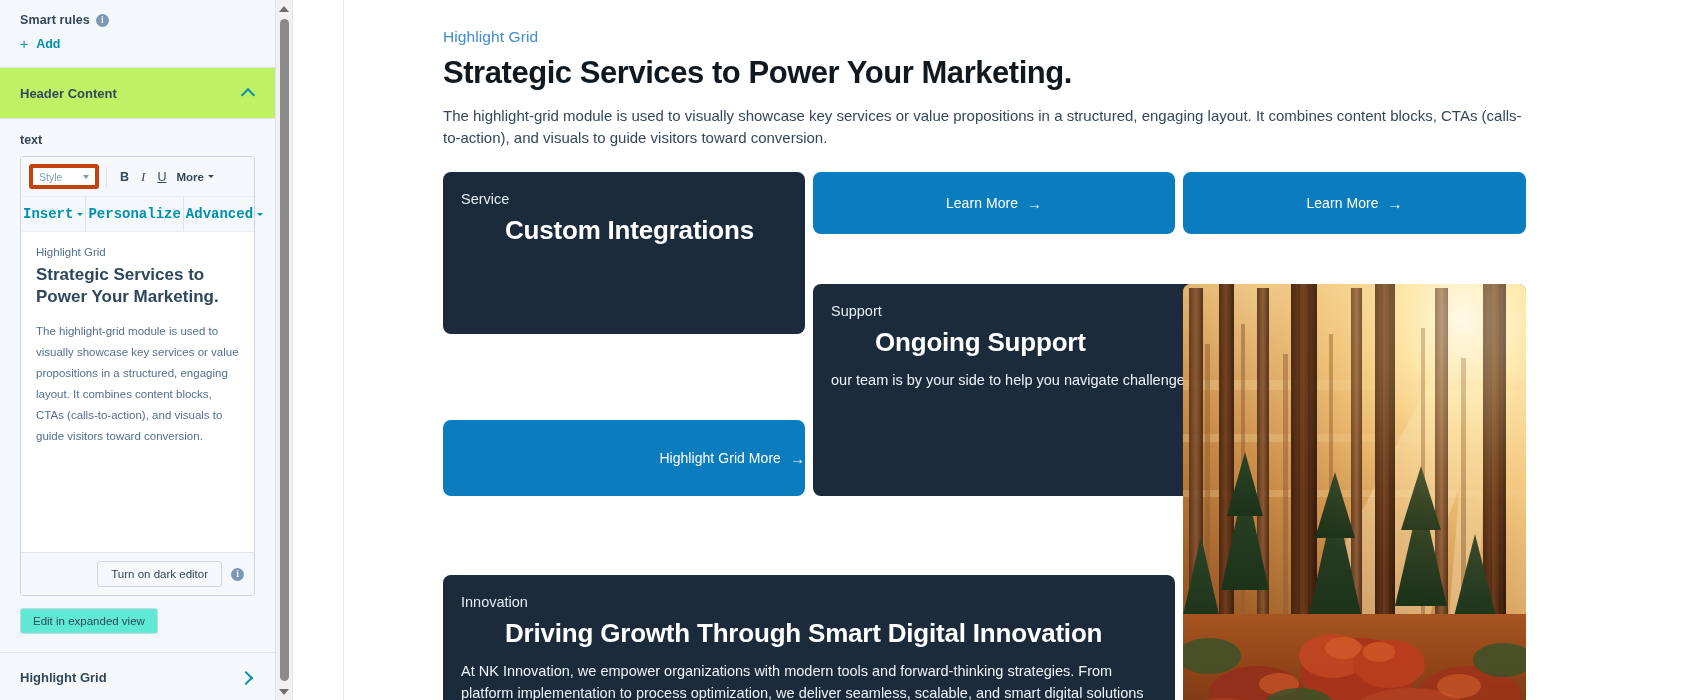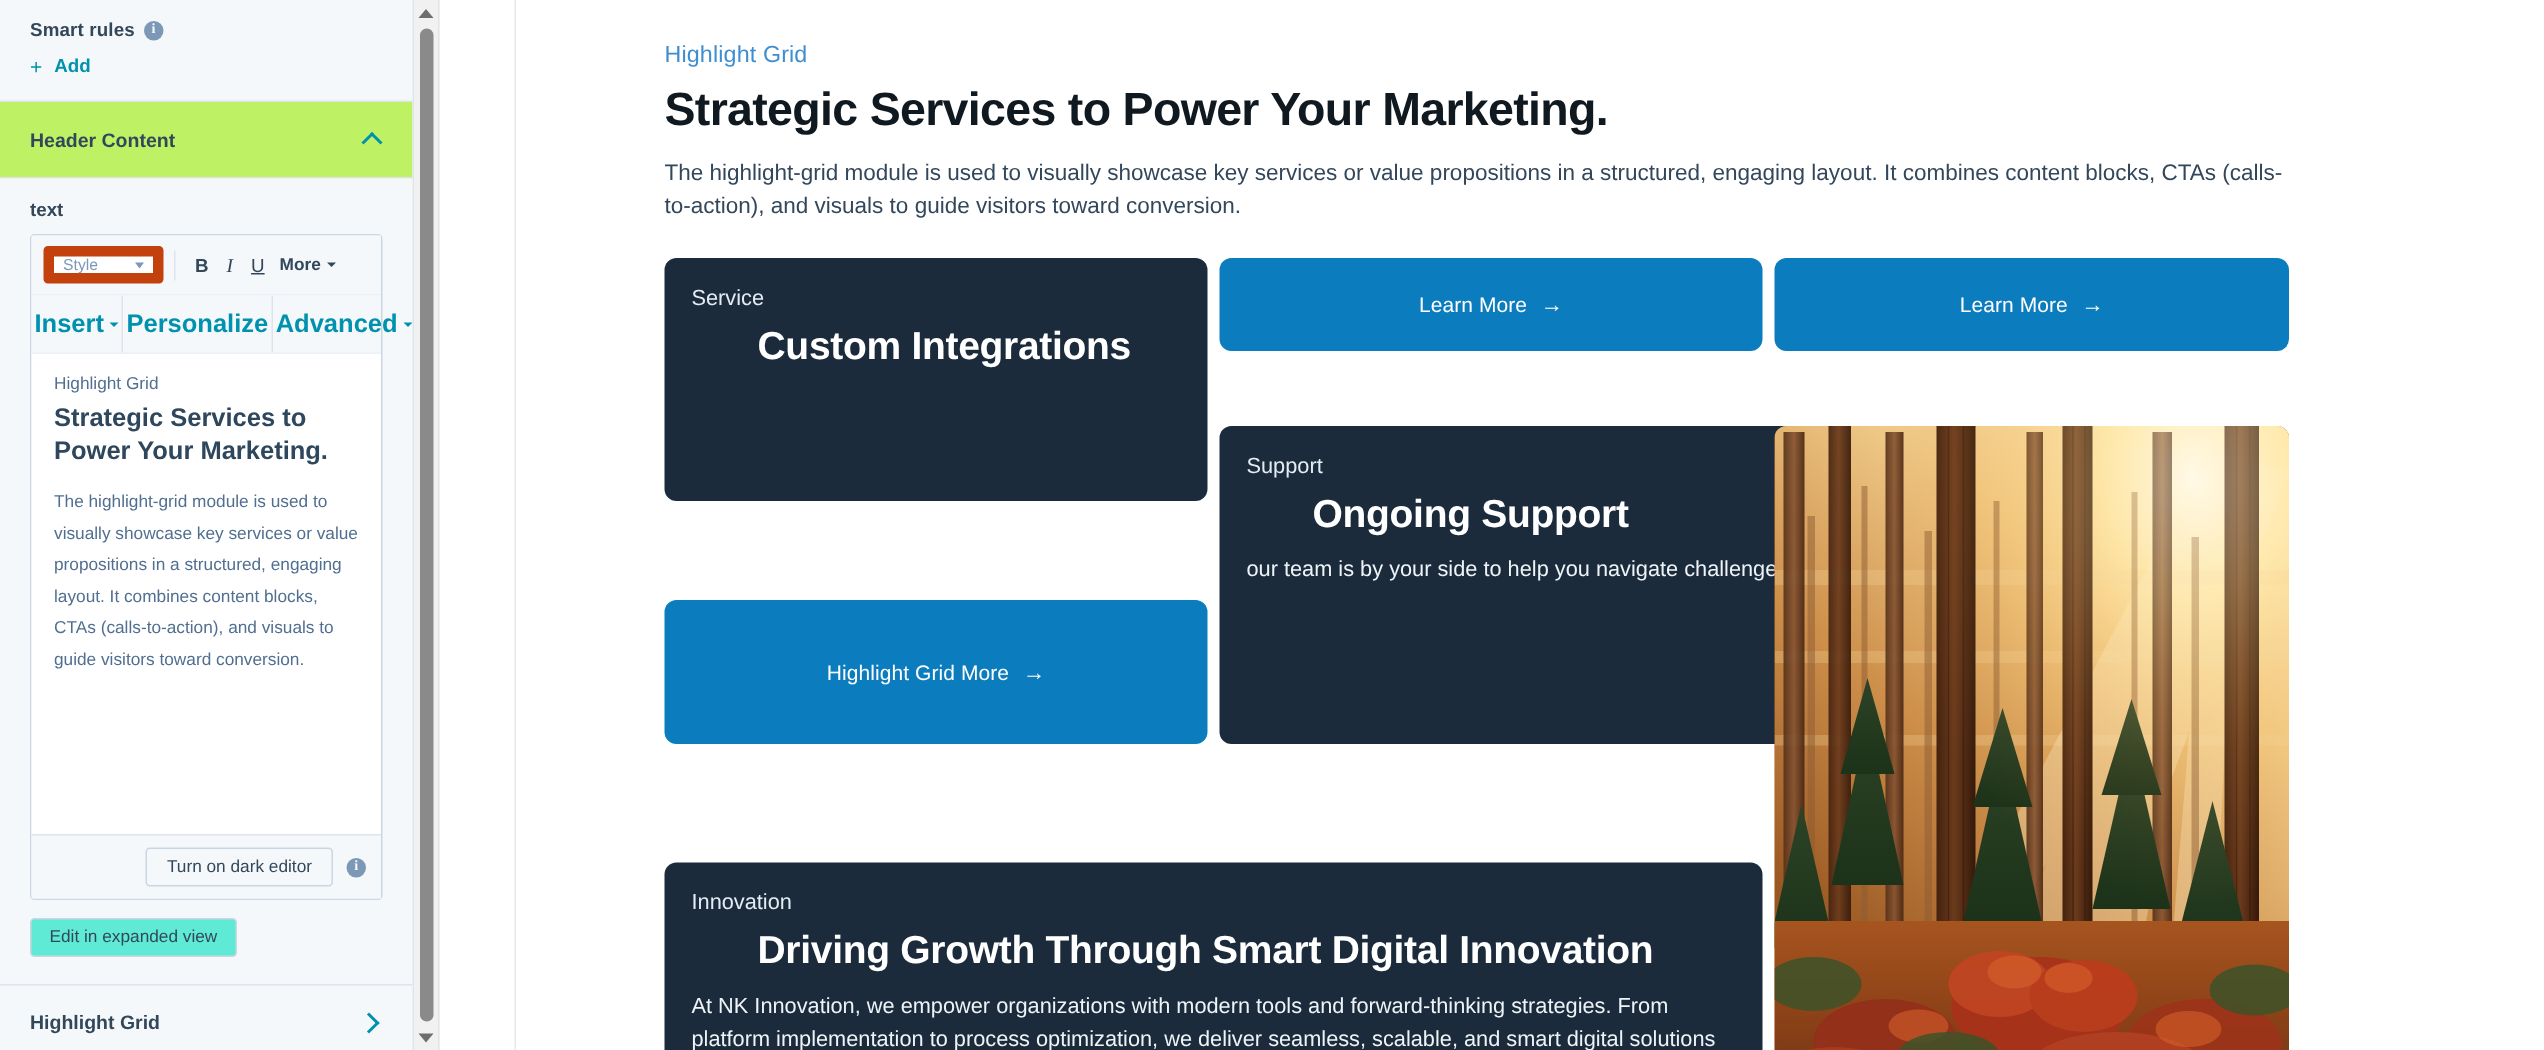--- a/index.html
+++ b/index.html
@@ -69,22 +69,22 @@
   .editor-box {
     border: 1px solid #cbd6e2; border-radius: 3px; background: #ffffff;
   }
   .tb-row {
     display: flex; align-items: center;
     padding: 7px 8px; border-bottom: 1px solid #eaf0f6;
     background: #f5f8fa;
   }
   .tb-row.second { padding: 0; }
   .style-select {
-    width: 80px; height: 25px;
-    border: 7px solid #c2410c; border-radius: 3px; background: #fff;
+    width: 70px; height: 25px;
+    border: 4px solid #c2410c; border-radius: 3px; background: #fff;
     display: flex; align-items: center; justify-content: space-between;
     padding: 0 6px; font-size: 10.5px; color: #7c98b6; cursor: pointer;
   }
   .caret-dn {
     width: 0; height: 0;
     border-left: 3.5px solid transparent; border-right: 3.5px solid transparent;
     border-top: 4px solid #7c98b6;
   }
   .tb-div { width: 1px; height: 20px; background: #dfe3eb; margin: 0 7px; }
   .tb-btn {
@@ -97,23 +97,24 @@
     font-size: 11.5px; color: #33475b; font-weight: bold; cursor: pointer;
     display: flex; align-items: center; gap: 4px; padding: 3px 4px;
   }
   .caret-sm {
     width: 0; height: 0;
     border-left: 3px solid transparent; border-right: 3px solid transparent;
     border-top: 3.5px solid #33475b;
   }
   .tb2-item {
     flex: 1; text-align: center; padding: 9px 2px;
-    font-size: 17px; font-weight: bold; color: #0091ae; cursor: pointer;
+    font-size: 14px; font-weight: bold; color: #0091ae; cursor: pointer;
     display: flex; align-items: center; justify-content: center; gap: 4px;
     border-right: 1px solid #dfe3eb;
+    font-family: Liberation Mono, monospace;
   }
   .tb2-item:last-child { border-right: none; }
   .caret-cy {
     width: 0; height: 0;
     border-left: 3px solid transparent; border-right: 3px solid transparent;
     border-top: 3.5px solid #0091ae;
   }
 
   .editor-canvas {
     background: #fff; padding: 14px 15px 18px 15px; height: 320px;
@@ -223,21 +224,21 @@
   .btn-blue .arr { margin-left: 9px; font-size: 15px; }
 
   .photo {
     border-radius: 8px; overflow: hidden; position: relative;
     background: #b4651f;
   }
   .photo svg { display: block; width: 100%; height: 100%; }
 
   
   .g-service   { grid-column: 1; grid-row: 1 / span 3; height: 162px; }
-  .g-hgmore    { grid-column: 1; grid-row: 5; height: 96px; }
+  .g-hgmore    { grid-column: 1; grid-row: 5; height: 76px; justify-content: flex-end; }
   .g-learn1    { grid-column: 3; grid-row: 1; height: 62px; }
   .g-learn2    { grid-column: 5; grid-row: 1; height: 62px; }
   .g-support   { grid-column: 3 / span 3; grid-row: 3 / span 3; height: 212px; }
   .g-innov     { grid-column: 1 / span 3; grid-row: 7; height: 165px; }
   .g-photo     { grid-column: 5; grid-row: 3 / span 5; }
 
   .grid-wrap { position: relative; max-width: 1085px; }
 </style>
 </head>
 <body>

